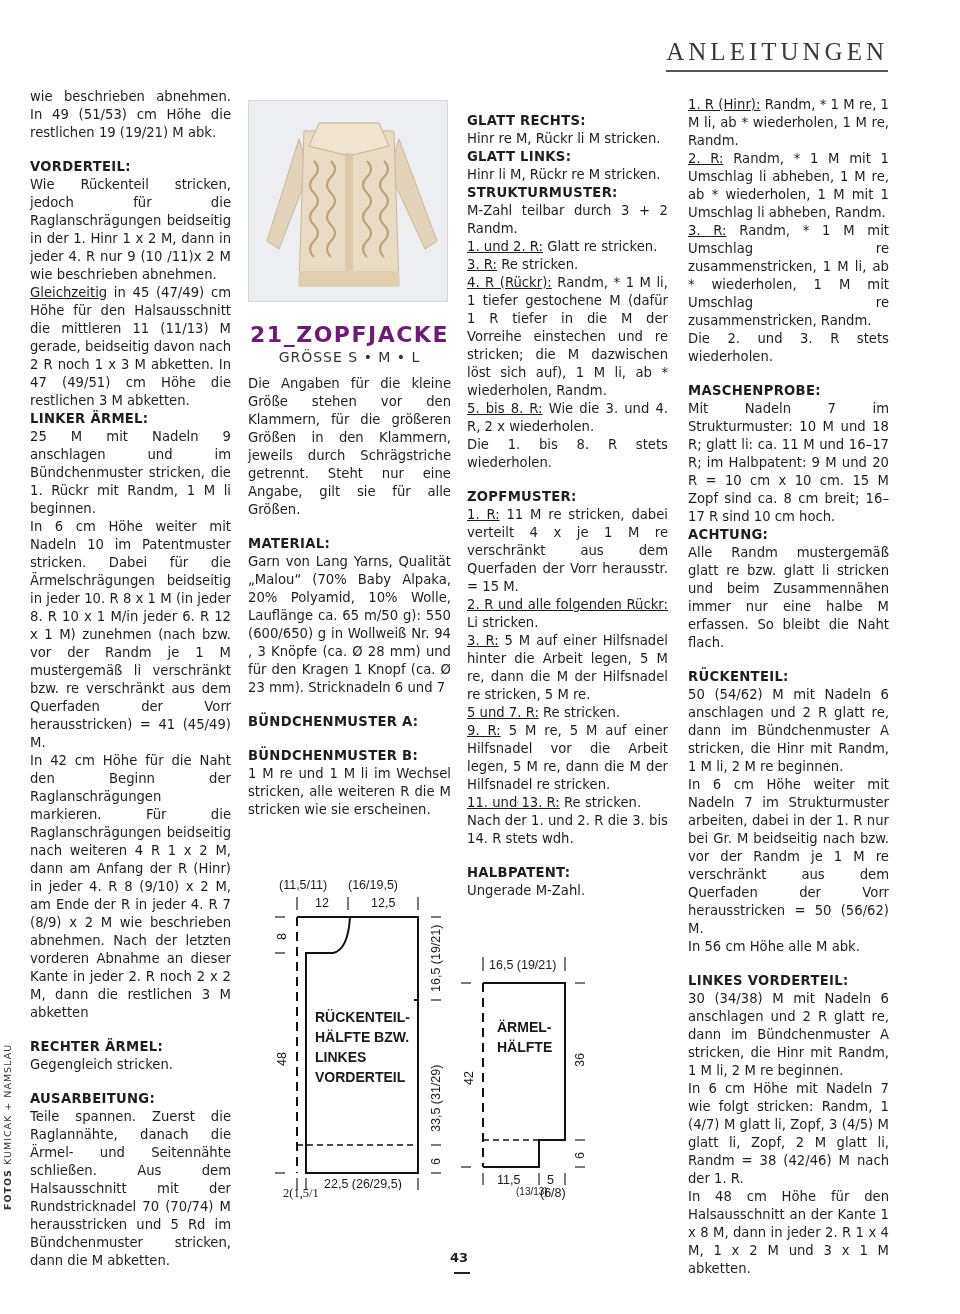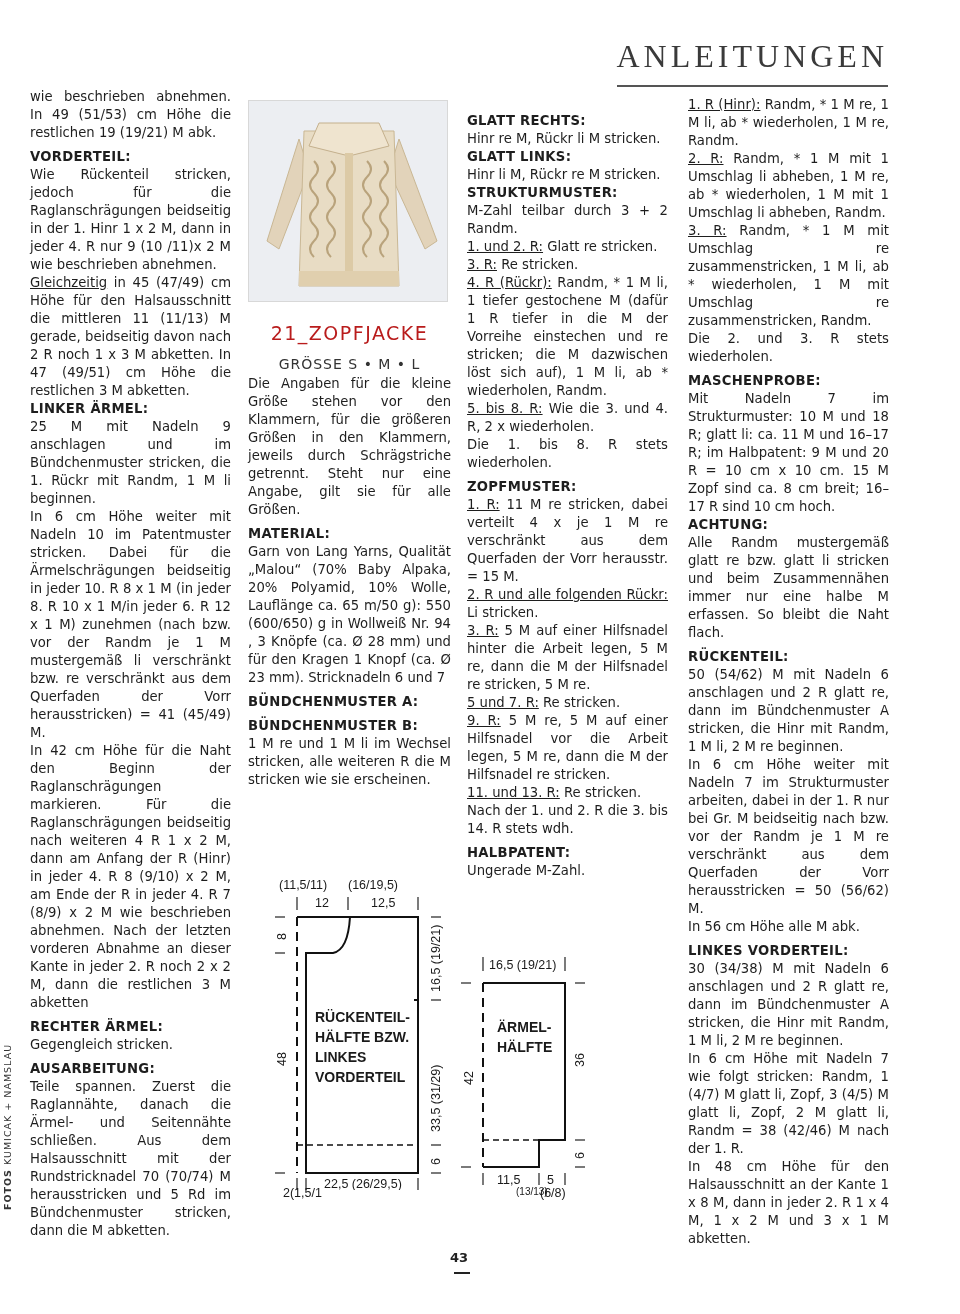--- a/index.html
+++ b/index.html
@@ -1,41 +1,41 @@
 <!DOCTYPE html>
 <html><head>
 <meta charset="utf-8">
 <style>
   * { box-sizing: border-box; margin: 0; padding: 0; }
   html, body { width: 960px; height: 1314px; background: #ffffff; overflow: hidden; }
   body { position: relative; font-family: "DejaVu Sans", "Liberation Sans", sans-serif; color: #1e1e1e; }
   .header-title {
     position: absolute; right: 72px; top: 38px;
     font-family: "Liberation Serif", "DejaVu Serif", serif;
-    font-size: 32px; letter-spacing: 4px; color: #3a3a3a; font-weight: normal;
-    padding-bottom: 10px; border-bottom: 2px solid #555;
+    font-size: 25px; letter-spacing: 4px; color: #3a3a3a; font-weight: normal;
+    padding-bottom: 4px; border-bottom: 2px solid #555;
   }
   .col { position: absolute; font-size: 13.2px; line-height: 18px; text-align: justify; }
   .col p { margin: 0; }
-  .col .h { font-weight: bold; letter-spacing: 0.3px; margin-top: 6px; }
+  .col .h { font-weight: bold; letter-spacing: 0.3px; margin-top: 16px; }
   .col .h.first { margin-top: 16px; }
   .col .nogap { margin-top: 0; }
   .u { text-decoration: underline; }
   #col1 { left: 30px; top: 88px; width: 201px; }
   #col3 { left: 467px; top: 96px; width: 201px; }
   #col4 { left: 688px; top: 96px; width: 201px; }
   #col2 { left: 248px; top: 375px; width: 203px; }
 
   .photo {
     position: absolute; left: 248px; top: 100px; width: 200px; height: 202px;
     background: #eeeef0; border: 1px solid #d8d8d8; overflow: hidden;
   }
   .pattern-title { position: absolute; left: 248px; top: 322px; width: 203px; text-align: center; }
-  .pattern-title .t { font-size: 19px; font-weight: normal; letter-spacing: 1.5px; color: #b91c1c; }
-  .pattern-title .s { font-size: 14px; letter-spacing: 1px; color: #333; margin-top: 12px; }
+  .pattern-title .t { font-size: 22px; font-weight: bold; letter-spacing: 1.5px; color: #701a75; }
+  .pattern-title .s { font-size: 14px; letter-spacing: 1px; color: #333; margin-top: 2px; }
 
   .credit {
     position: absolute; left: 2px; top: 1210px; transform-origin: left top; transform: rotate(-90deg);
     font-size: 9.5px; letter-spacing: 1px; color: #333; white-space: nowrap;
   }
   .credit b { font-weight: bold; }
   .page-number { position: absolute; left: 450px; top: 1250px; width: 24px; text-align: left; font-size: 13px; font-weight: bold; color: #222; }
   .page-number-rule { position: absolute; left: 454px; top: 1272px; width: 16px; height: 2px; background: #222; }
 
   .diagram { position: absolute; }
@@ -173,21 +173,21 @@
   <line x1="159" y1="130" x2="163" y2="130" stroke="#111" stroke-width="2"></line>
   <text x="0" y="0" transform="translate(185 122) rotate(-90)">16,5 (19/21)</text>
   <text x="0" y="0" transform="translate(185 262) rotate(-90)">33,5 (31/29)</text>
   <text x="0" y="0" transform="translate(185 295) rotate(-90)">6</text>
 
   <line x1="42" y1="308" x2="42" y2="320" stroke="#222" stroke-width="1.2"></line>
   <line x1="51" y1="308" x2="51" y2="320" stroke="#222" stroke-width="1.2"></line>
   <line x1="163" y1="308" x2="163" y2="320" stroke="#222" stroke-width="1.2"></line>
   <text x="69" y="318">22,5 (26/29,5)</text>
 </svg>
-<div style="position:absolute; left:283px; top:1186px; font-family:Liberation Sans, sans-serif; font-size:12.5px; color:#1a1a1a;">2(1,5/1</div>
+<div style="position:absolute; left:283px; top:1186px; font-family:Liberation Serif, serif; font-size:12.5px; color:#1a1a1a;">2(1,5/1</div>
 
 <svg class="diagram" style="left:455px; top:945px;" width="150" height="245" viewBox="0 0 150 245">
   <line x1="28" y1="12" x2="28" y2="26" stroke="#222" stroke-width="1.2"></line>
   <line x1="110" y1="12" x2="110" y2="26" stroke="#222" stroke-width="1.2"></line>
   <text x="34" y="24">16,5 (19/21)</text>
   <path d="M28 38 L110 38 L110 195 L84 195 L84 222 L28 222" fill="none" stroke="#111" stroke-width="2"></path>
   <line x1="28" y1="38" x2="28" y2="222" stroke="#111" stroke-width="2" stroke-dasharray="9 6"></line>
   <line x1="28" y1="195" x2="84" y2="195" stroke="#111" stroke-width="1.3" stroke-dasharray="6 4"></line>
   <text class="lbl" x="42" y="87">ÄRMEL-</text>
   <text class="lbl" x="42" y="107">HÄLFTE</text>

